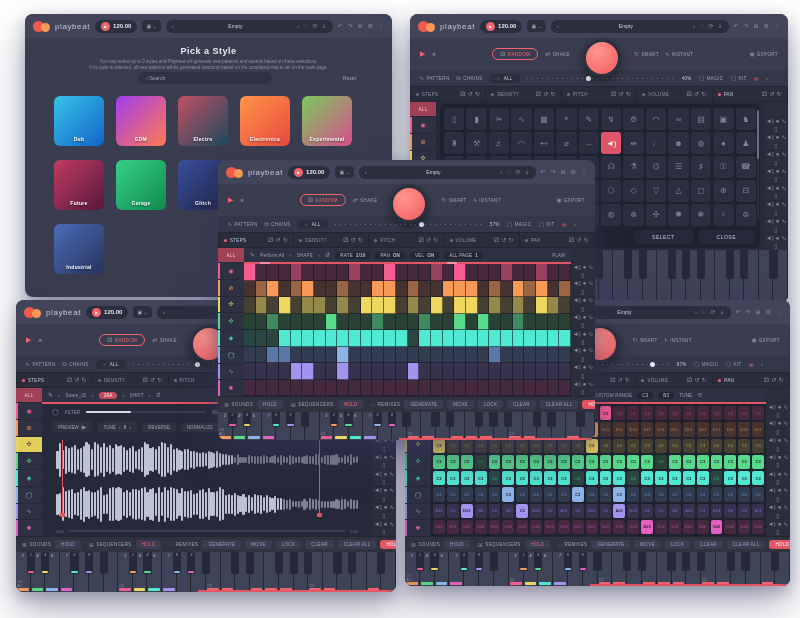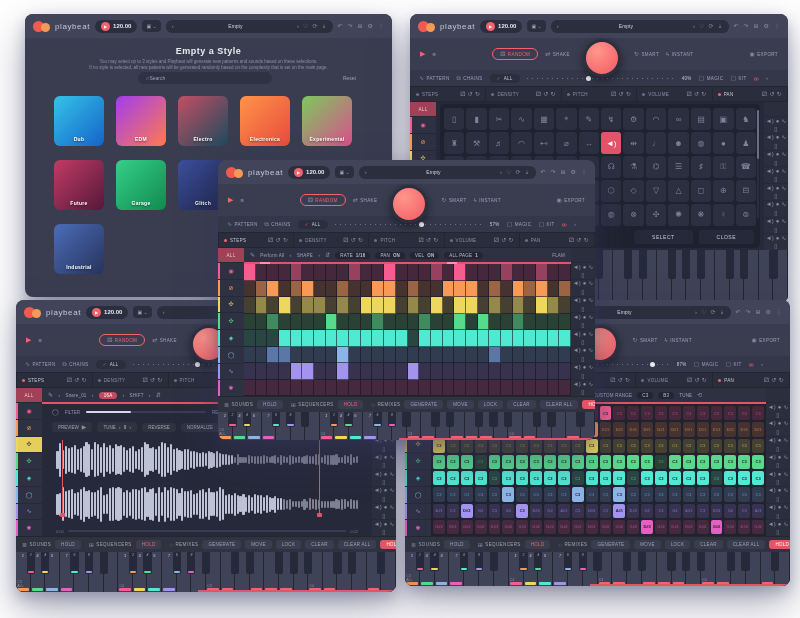--- a/index.html
+++ b/index.html
@@ -166,21 +166,21 @@
           <i class="hico" style="font-style: normal;">♡</i>
           <i class="hico" style="font-style: normal;">⟳</i>
           <i class="hico" style="font-style: normal;">⇣</i>
         </span>
         <i class="hico" style="font-style: normal;">↶</i>
         <i class="hico" style="font-style: normal;">↷</i>
         <i class="hico" style="font-style: normal;">⊞</i>
         <i class="hico" style="font-style: normal;">⚙</i>
         <i class="hico" style="font-style: normal;">⋮</i>
       </div>
-      <div class="sp-title">Empty a Style</div>
+      <div class="sp-title">Pick a Style</div>
       <div class="sp-sub" style="top: 45px;">You may select up to 3 styles and Playbeat will generate new patterns and sounds based on these selections.</div>
       <div class="sp-sub" style="top: 51px;">If no style is selected, all new patterns will be generated randomly based on the complexity that is set on the main page.</div>
       <div class="sp-search">
         <i class="hico" style="font-style: normal;">⌕</i>
         <span>Search</span>
       </div>
       <div class="sp-reset">Reset</div>
       <div class="tile" style="left: 29px; top: 82px; background: linear-gradient(135deg, rgb(53, 195, 232), rgb(20, 100, 200));">
         <span>Dub</span>
       </div>

